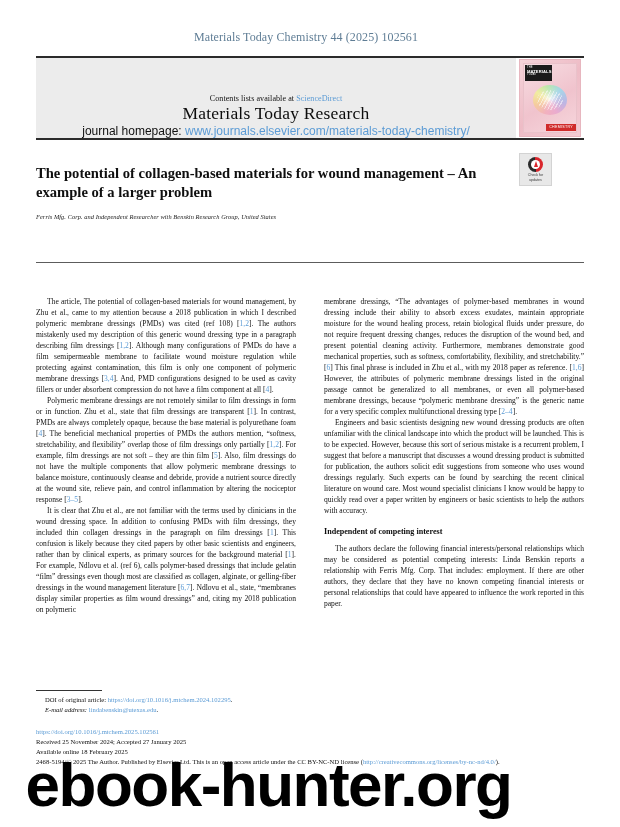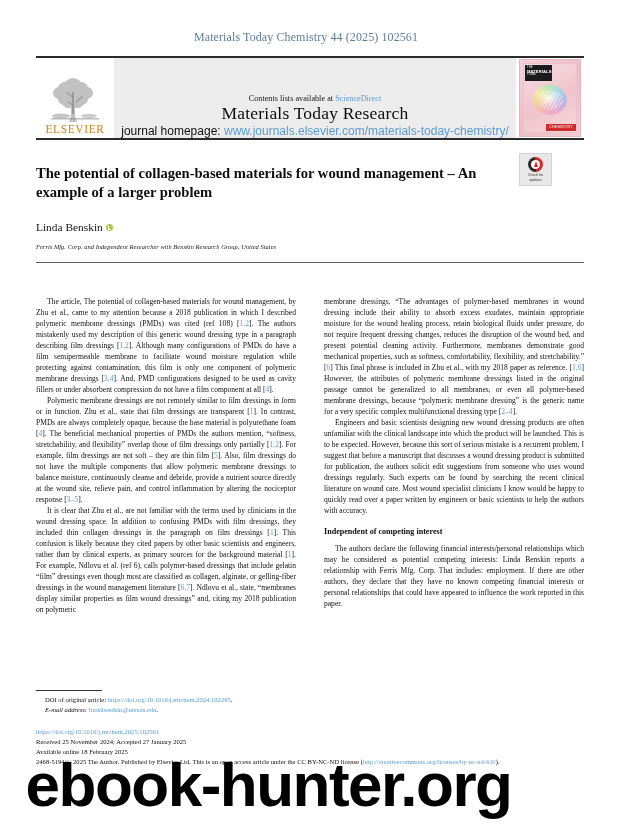--- a/index.html
+++ b/index.html
@@ -360,33 +360,20 @@
     white-space: nowrap;
   }
 </style>
 </head>
 <body>
 
 <div class="running-head">Materials Today Chemistry 44 (2025) 102561</div>
 
 <div class="masthead">
 
-  <div class="elsevier-cell">
-    <svg class="elsevier-tree" viewBox="0 0 60 52">
-      <g fill="#8e8e8e">
-        <path d="M29 6 c-4 0 -7 2 -9 4 c-3 0 -6 2 -7 5 c-3 1 -5 3 -5 6 c0 3 2 5 5 6 c0 3 2 5 5 6 c1 2 3 3 5 3 l3 0 l0 8 l-2 6 l8 0 l-2 -6 l0 -8 l3 0 c2 0 4 -1 5 -3 c3 -1 5 -3 5 -6 c3 -1 5 -3 5 -6 c0 -3 -2 -5 -5 -6 c-1 -3 -4 -5 -7 -5 c-2 -2 -5 -4 -9 -4 z" opacity=".55"></path>
-        <path d="M27 20 l2 0 l0 22 l-2 0 z" opacity=".8"></path>
-        <path d="M28 26 l-7 -5 l1 -1 l7 5 z M30 30 l7 -6 l1 1 l-7 6 z M28 34 l-6 -4 l1 -1 l6 4 z" opacity=".7"></path>
-        <ellipse cx="16" cy="44" rx="9" ry="2.4" opacity=".5"></ellipse>
-        <ellipse cx="44" cy="44" rx="8" ry="2.2" opacity=".45"></ellipse>
-        <path d="M6 46 l48 0 l0 1.4 l-48 0 z" opacity=".6"></path>
-      </g>
-    </svg>
-    <div class="elsevier-word">ELSEVIER</div>
-  </div>
 
   <div class="journal-cell">
     <div class="contents-line">
       <span>Contents lists available at</span>
       <a href="#">ScienceDirect</a>
     </div>
     <div class="journal-title">Materials Today Research</div>
     <div class="homepage-line">
       <span>journal homepage:</span>
       <a href="#">www.journals.elsevier.com/materials-today-chemistry/</a>
@@ -410,24 +397,20 @@
 <div class="crossmark">
   <div class="crossmark-ring"></div>
   <div class="crossmark-text">
     <span>Check for</span><br>
     <span>updates</span>
   </div>
 </div>
 
 <div class="title-block">
   <h1 class="article-title">The potential of collagen-based materials for wound management – An example of a larger problem</h1>
-  <div class="author-line">
-    <span>Linda Benskin</span>
-    <span class="orcid-icon"></span>
-  </div>
   <div class="affiliation">Ferris Mfg. Corp. and Independent Researcher with Benskin Research Group, United States</div>
 </div>
 
 <div class="title-rule"></div>
 
 <div class="columns">
 
   <div class="col">
     <p>The article, The potential of collagen-based materials for wound management, by Zhu et al., came to my attention because a 2018 publication in which I described polymeric membrane dressings (PMDs) was cited (ref 108) [<span class="ref">1,2</span>]. The authors mistakenly used my description of this generic wound dressing type in a paragraph describing film dressings [<span class="ref">1,2</span>]. Although many configurations of PMDs do have a film semipermeable membrane to facilitate wound moisture regulation while protecting against contamination, this film is only one component of polymeric membrane dressings [<span class="ref">3,4</span>]. And, PMD configurations designed to be used as cavity fillers or under absorbent compression do not have a film component at all [<span class="ref">4</span>].</p>
     <p>Polymeric membrane dressings are not remotely similar to film dressings in form or in function. Zhu et al., state that film dressings are transparent [<span class="ref">1</span>]. In contrast, PMDs are always completely opaque, because the base material is polyurethane foam [<span class="ref">4</span>]. The beneficial mechanical properties of PMDs the authors mention, “softness, stretchability, and flexibility” overlap those of film dressings only partially [<span class="ref">1,2</span>]. For example, film dressings are not soft – they are thin film [<span class="ref">5</span>]. Also, film dressings do not have the multiple components that allow polymeric membrane dressings to balance moisture, continuously cleanse and debride, provide a nutrient source directly at the wound site, relieve pain, and control inflammation by altering the nociceptor response [<span class="ref">3–5</span>].</p>

